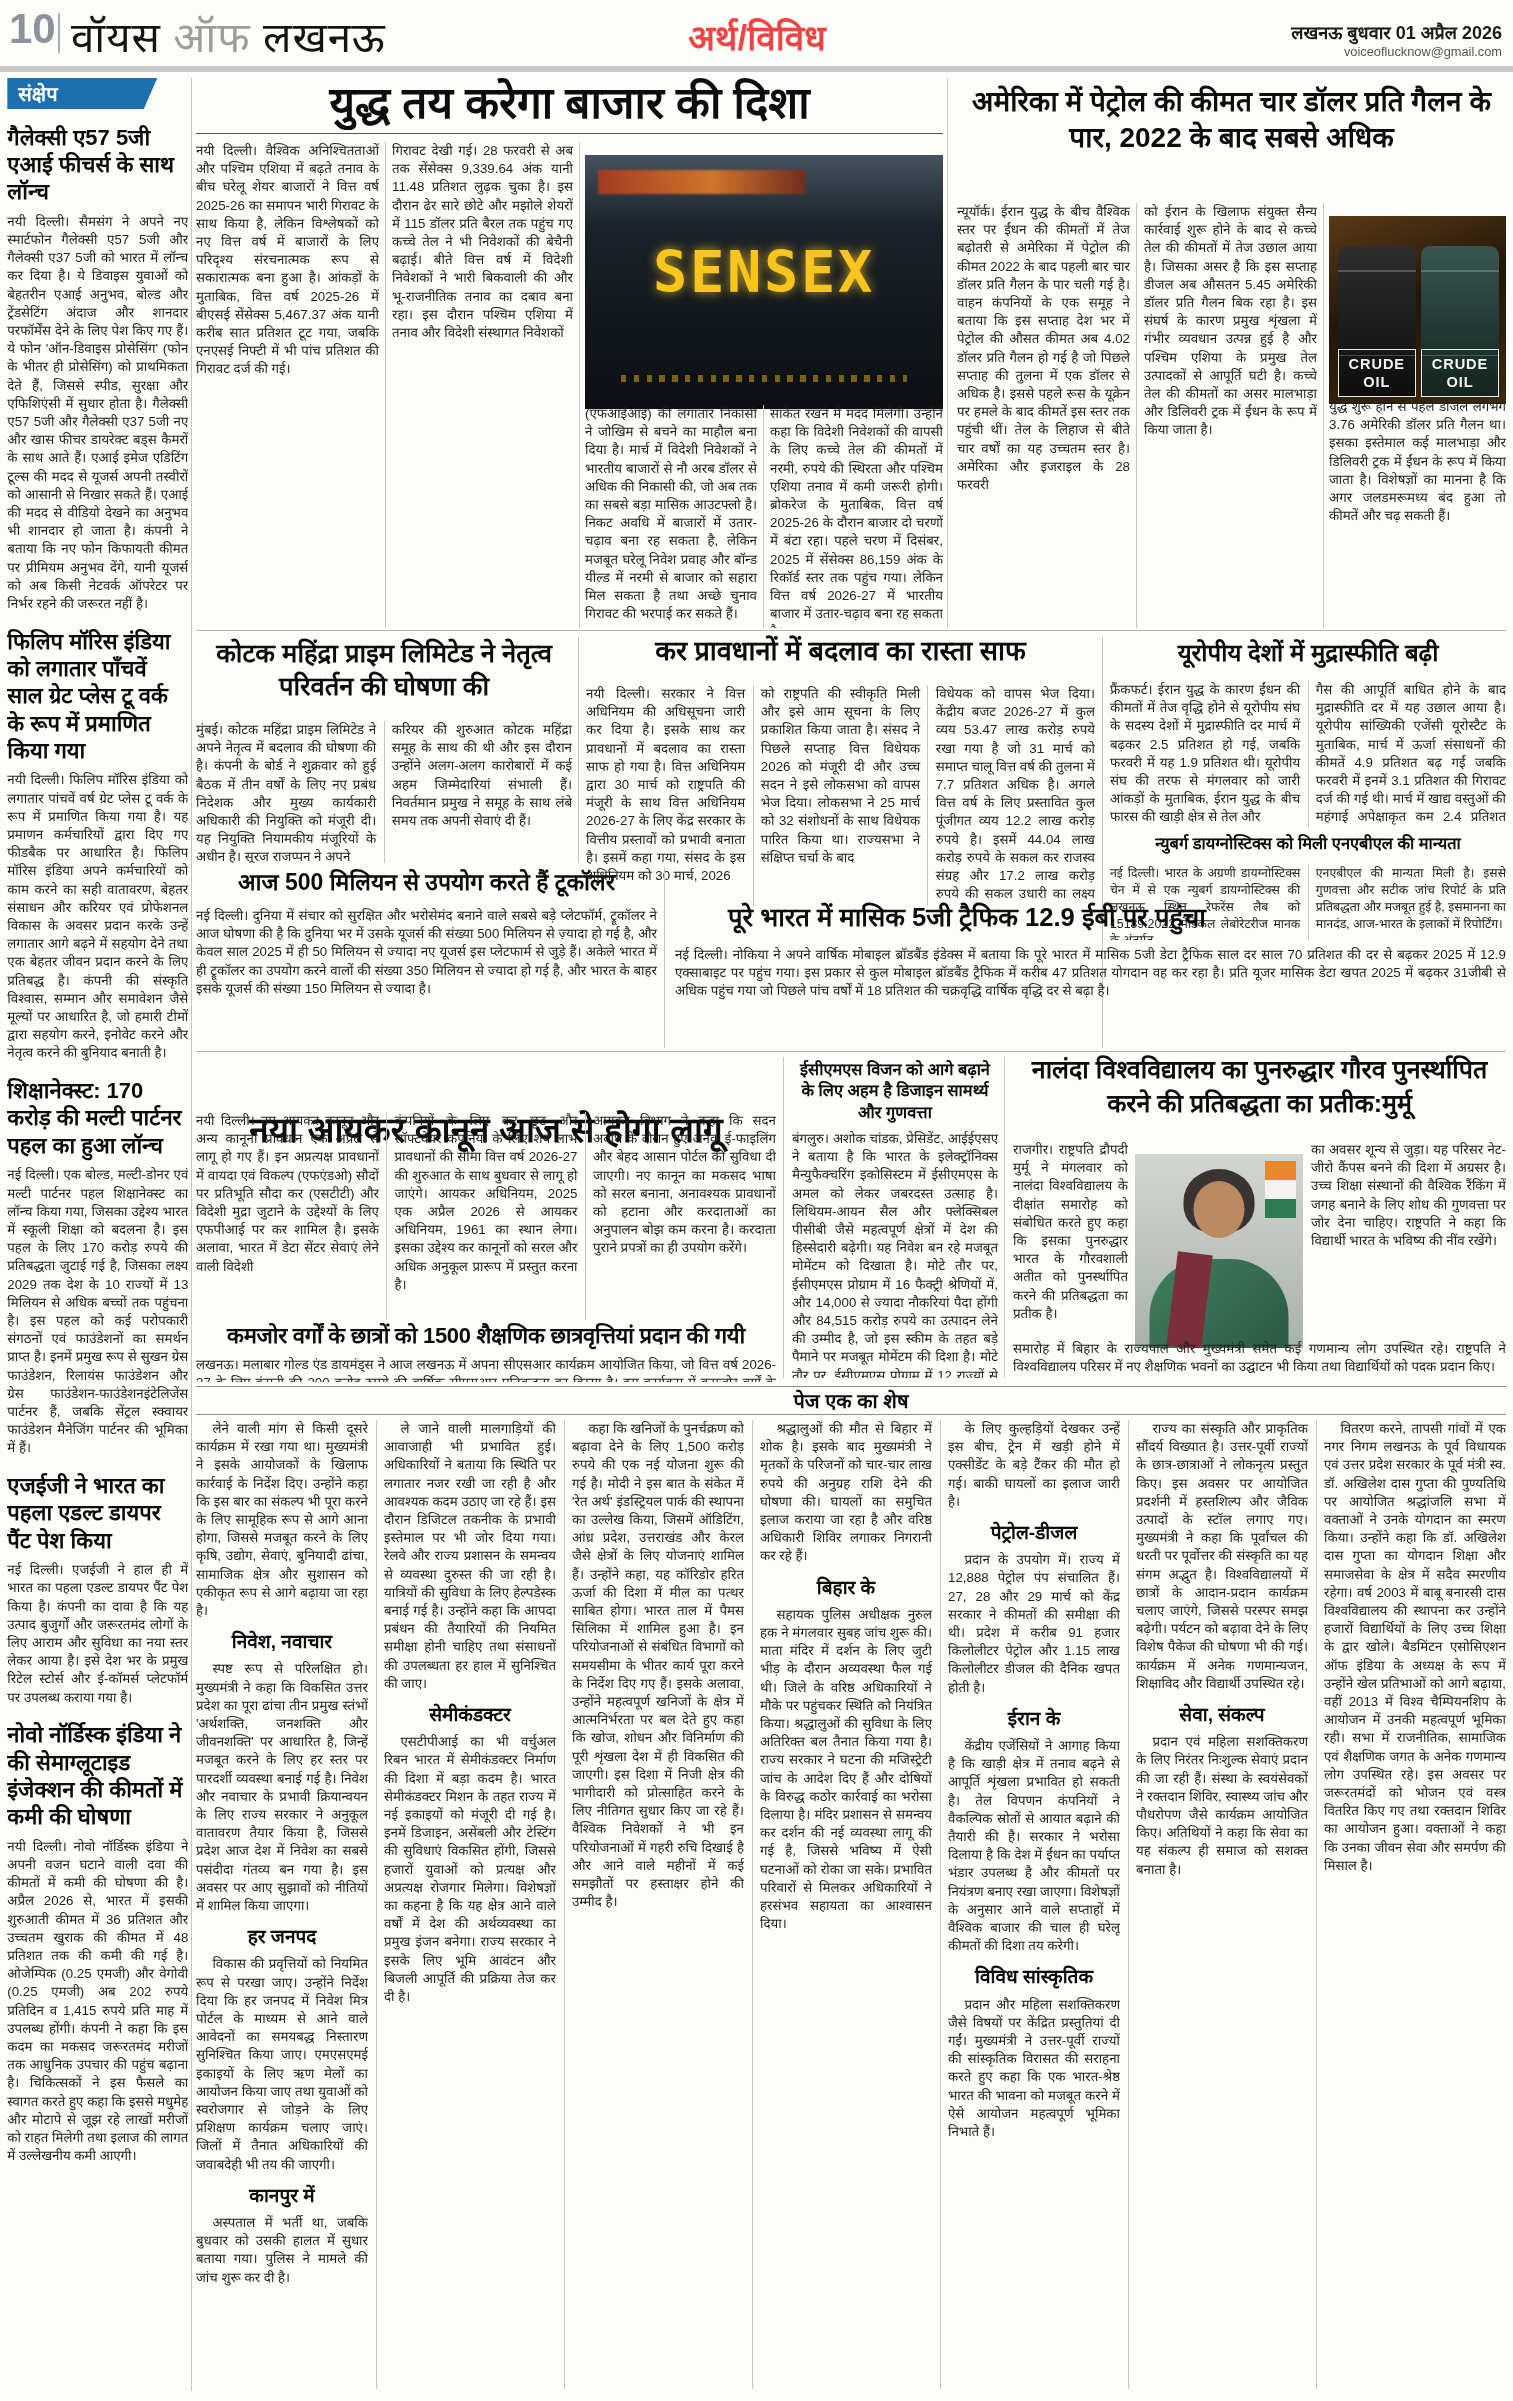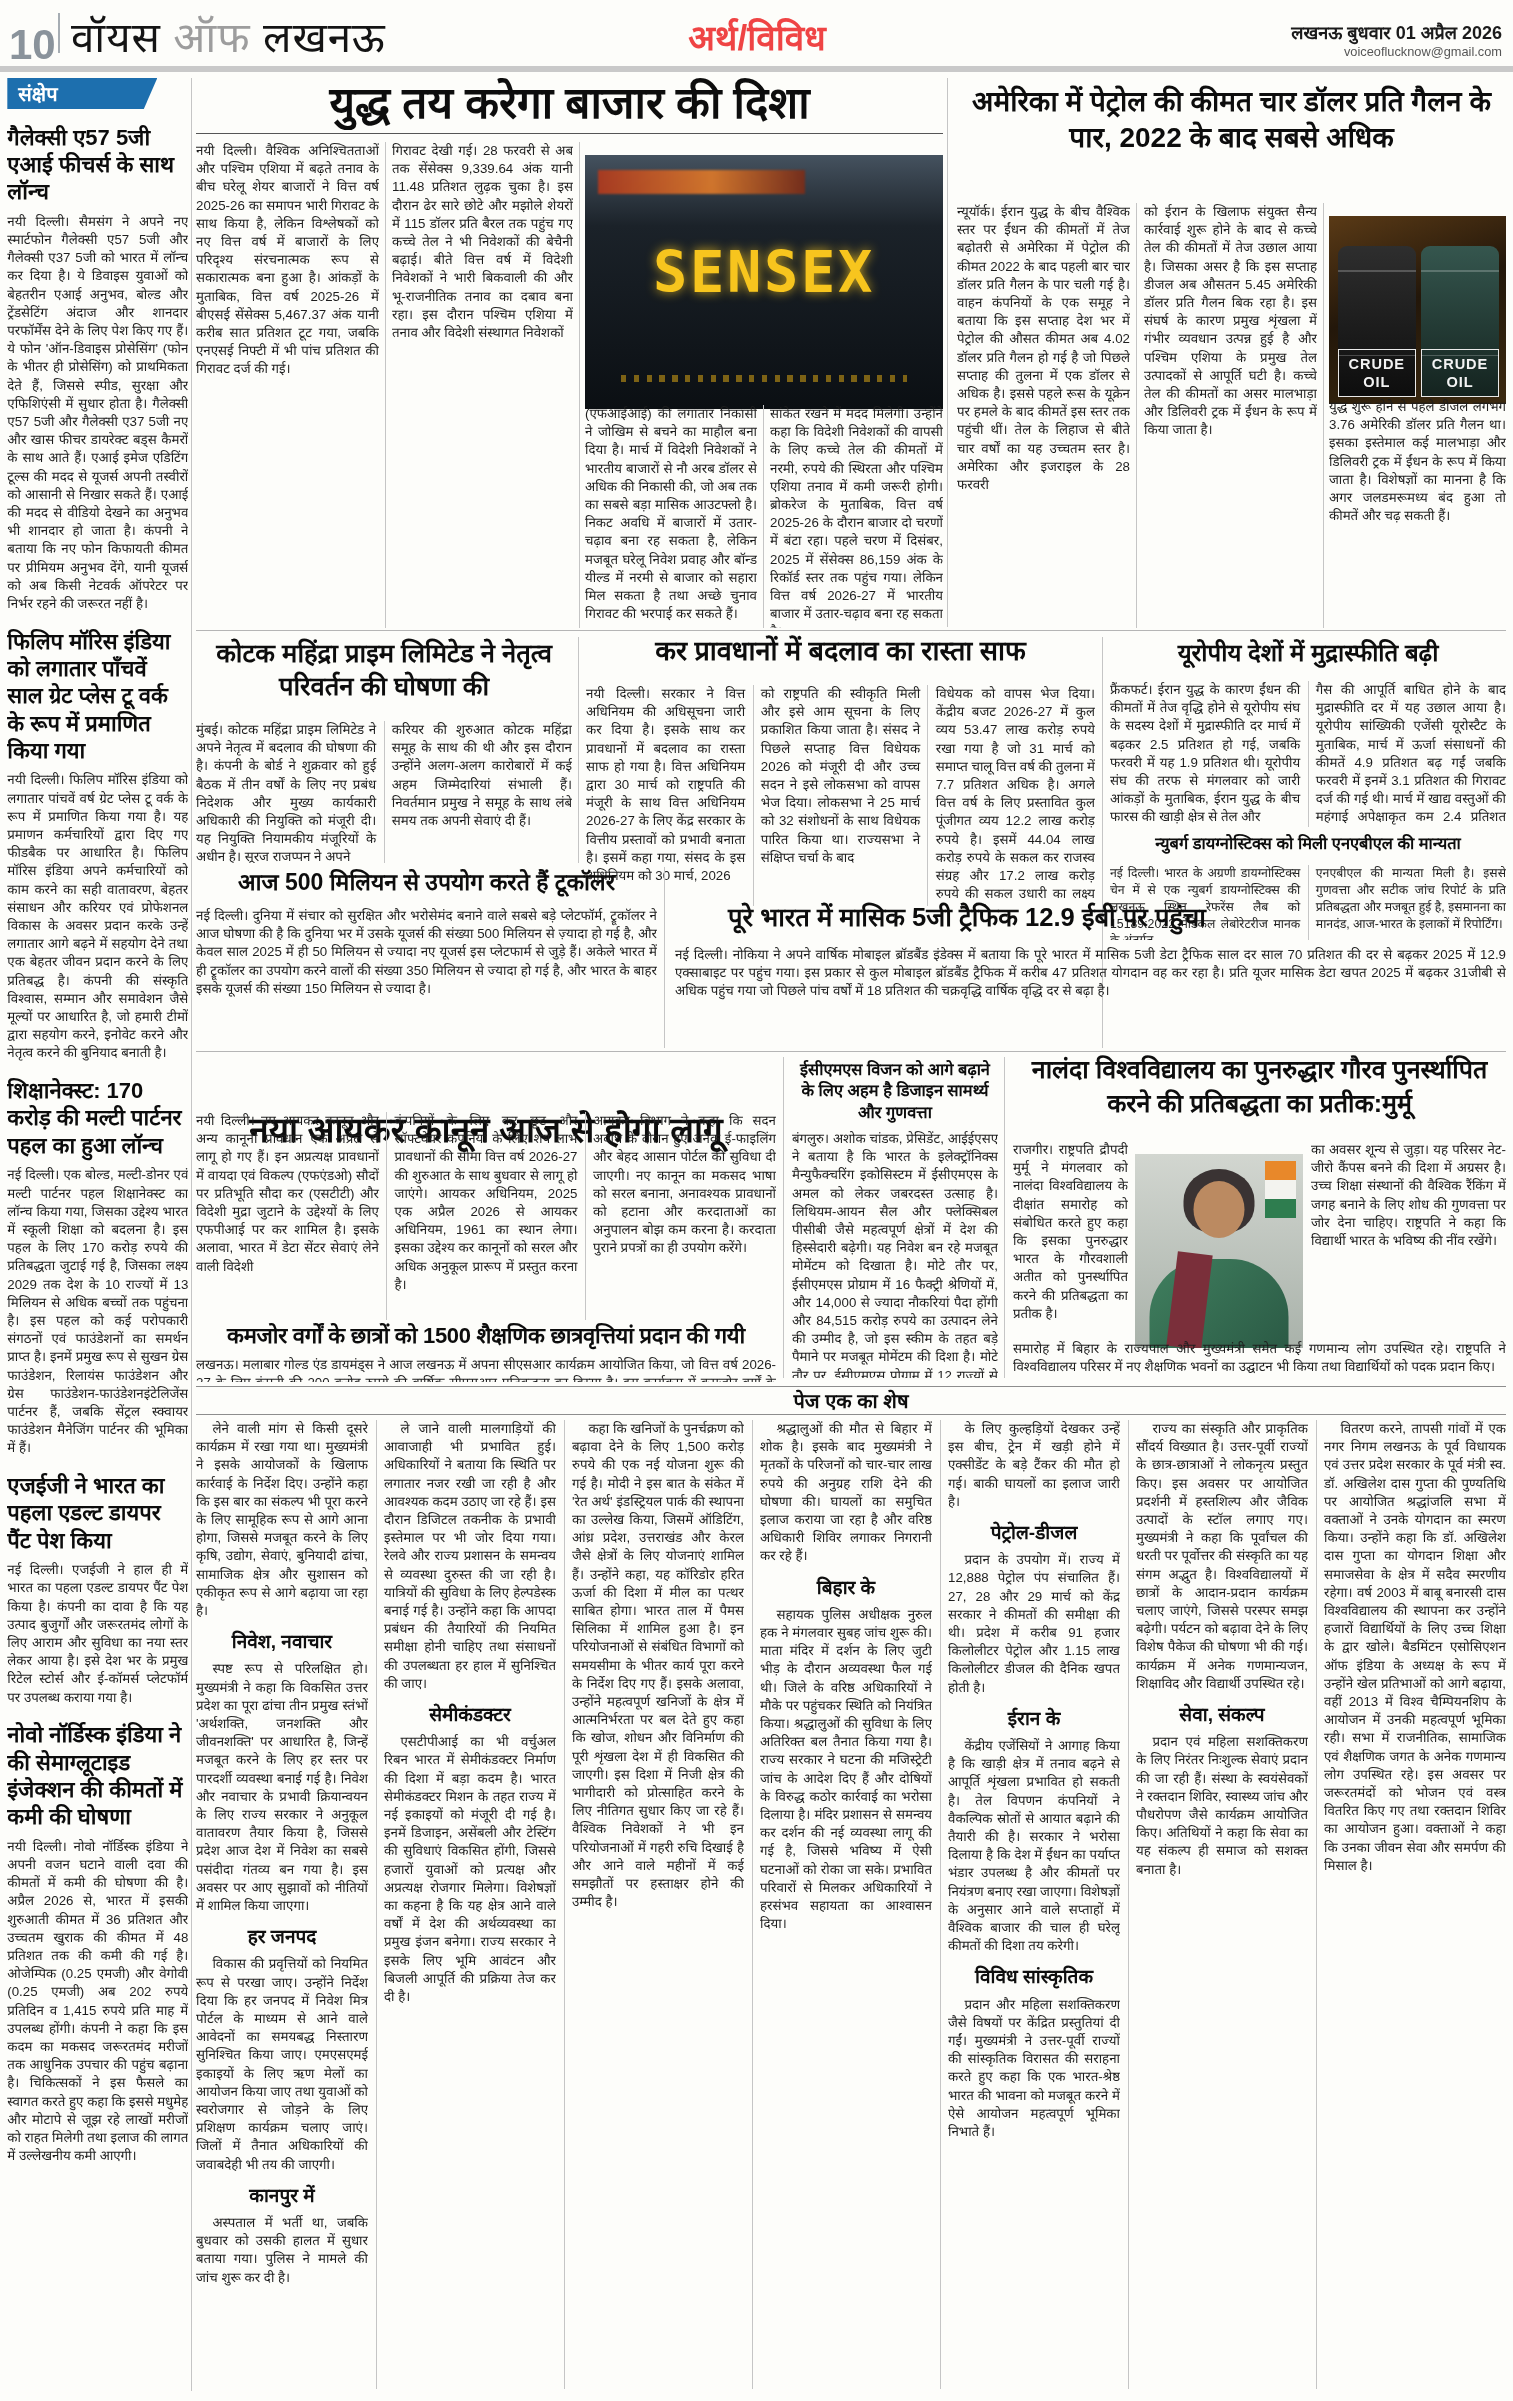--- a/index.html
+++ b/index.html
@@ -4,21 +4,21 @@
 <style>
   html,body{margin:0;padding:0;background:#e8e8e4;}
   .page{position:relative;width:1513px;height:2401px;background:#fdfdfa;overflow:hidden;
         font-family:"Liberation Sans","DejaVu Sans",sans-serif;color:#1d1d1d;}
   .abs{position:absolute;}
   .vline{position:absolute;width:0.9px;background:#c5c5c5;}
   .hline{position:absolute;height:0.9px;background:#b5b5b5;}
   .hdr-band{position:absolute;left:0;top:66px;width:1513px;height:6.4px;background:#c9c9c9;}
 
   
-  .pagenum{position:absolute;left:9px;top:21px;font-size:42px;font-weight:800;color:#8a939b;}
+  .pagenum{position:absolute;left:9px;top:5px;font-size:42px;font-weight:800;color:#8a939b;}
   .pagenum-bar{position:absolute;left:58px;top:12.8px;width:1.8px;height:40px;background:#a6adb3;}
   .masthead{position:absolute;left:71px;top:7.3px;font-size:42px;font-weight:400;color:#141414;letter-spacing:0.9px;white-space:nowrap;}
   .masthead .gray{color:#9d9d9d;}
   .section-title{position:absolute;left:757px;transform:translateX(-50%);top:12.8px;font-size:35px;font-weight:800;color:#ef4444;white-space:nowrap;}
   .dateline{position:absolute;right:11px;top:20px;font-size:18px;font-weight:700;color:#1b1b1b;text-align:right;white-space:nowrap;}
   .email{position:absolute;right:11px;top:44px;font-size:12.8px;color:#565656;text-align:right;}
 
   
   .hl{font-weight:800;color:#0d0d0d;text-align:center;line-height:1.2;overflow:hidden;}
   .bt{font-size:13.3px;line-height:1.37;text-align:justify;color:#1e1e1e;overflow:hidden;}

